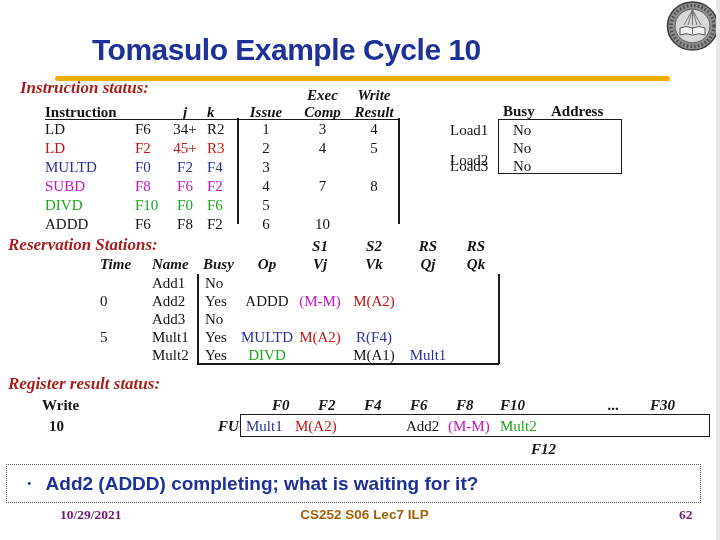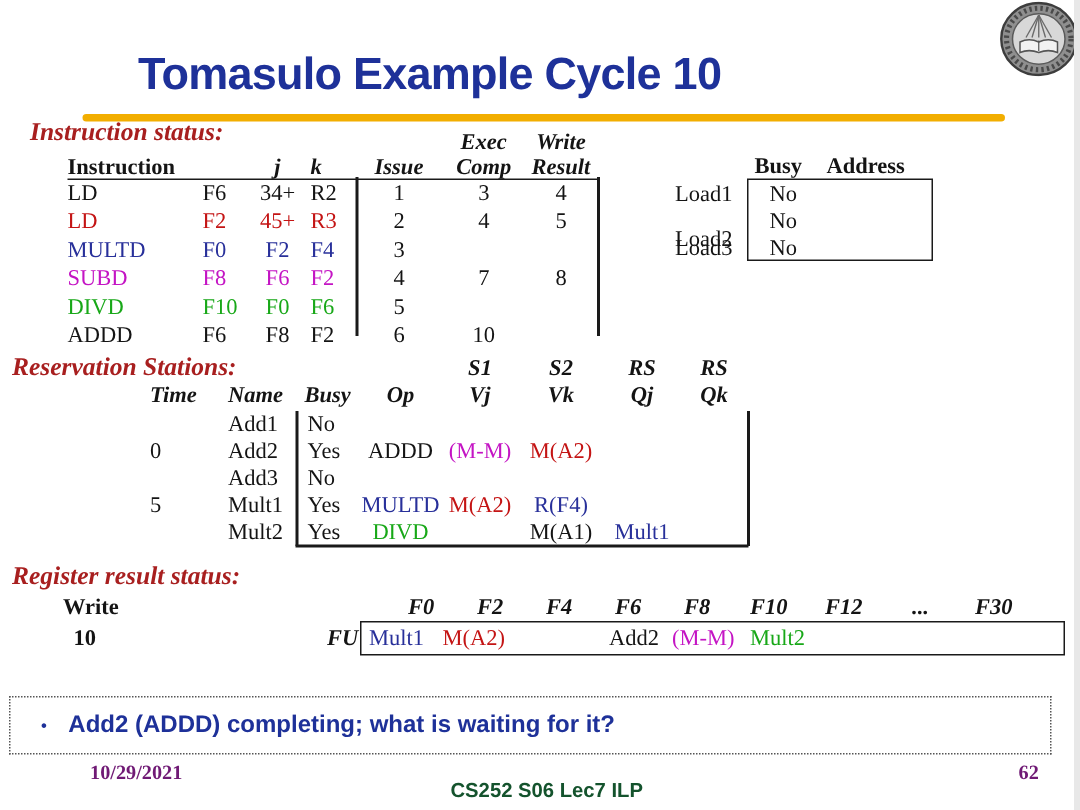--- a/index.html
+++ b/index.html
@@ -38,24 +38,24 @@
   .rtable > div{line-height:18px;}
   
   .fubox{left:240px;top:414px;width:470px;height:23px;border:1.6px solid #1a1a1a;box-sizing:border-box;}
   .fval{top:417px;line-height:19px;}
   .fhdr{top:397px;}
   
   .bullet-box{left:6px;top:464px;width:695px;height:39px;border:1px dotted #555;
               display:flex;align-items:center;box-sizing:border-box;}
   .bullet-dot{margin-left:20px;font-size:13px;color:#1e3199;}
   .bullet-text{margin-left:14px;font-family:"Liberation Sans",sans-serif;font-weight:bold;
-               font-size:16px;color:#1e3199;white-space:nowrap;}
+               font-size:19px;color:#1e3199;white-space:nowrap;}
   .footer{top:507px;font-size:13.5px;font-weight:bold;white-space:nowrap;}
   .f-green{color:#701a75;font-family:"Liberation Serif",serif;}
-  .f-blue{color:#14532d;font-family:"Liberation Sans",sans-serif;margin-top:12px;}
+  .f-blue{color:#a16207;font-family:"Liberation Sans",sans-serif;}
   .logo{left:666px;top:1px;width:53px;height:50px;}
 </style>
 </head>
 <body>
 
 <div class="page">
 
   <svg class="abs logo" viewBox="0 0 53 50">
     <ellipse cx="26.5" cy="25" rx="25" ry="24" fill="#8f8f8f" stroke="#3d3d3d" stroke-width="1.6"></ellipse>
     <ellipse cx="26.5" cy="25" rx="21.5" ry="20.5" fill="none" stroke="#4a4a4a" stroke-width="3.4" stroke-dasharray="1.6 2.1"></ellipse>
@@ -197,21 +197,21 @@
   <div class="abs section-heading" style="left:8px;top:374px;">Register result status:</div>
 
   <div>
     <div class="abs ser hu" style="left:42px;top:397px;">Write</div>
     <div class="abs ser hd fhdr" style="left:272px;">F0</div>
     <div class="abs ser hd fhdr" style="left:318px;">F2</div>
     <div class="abs ser hd fhdr" style="left:364px;">F4</div>
     <div class="abs ser hd fhdr" style="left:410px;">F6</div>
     <div class="abs ser hd fhdr" style="left:456px;">F8</div>
     <div class="abs ser hd fhdr" style="left:500px;">F10</div>
-    <div class="abs ser hd fhdr" style="left:550px;">F12</div>
+    <div class="abs ser hd fhdr" style="left:531px;margin-top:44px;">F12</div>
     <div class="abs ser hd fhdr" style="left:608px;">...</div>
     <div class="abs ser hd fhdr" style="left:650px;">F30</div>
 
     <div class="abs fubox"></div>
     <div class="abs ser hu fval" style="left:49px;">10</div>
     <div class="abs ser hd fval" style="left:218px;">FU</div>
     <div class="abs ser fval cn" style="left:246px;">Mult1</div>
     <div class="abs ser fval cr" style="left:295px;">M(A2)</div>
     <div class="abs ser fval" style="left:406px;">Add2</div>
     <div class="abs ser fval cm" style="left:448px;">(M-M)</div>

